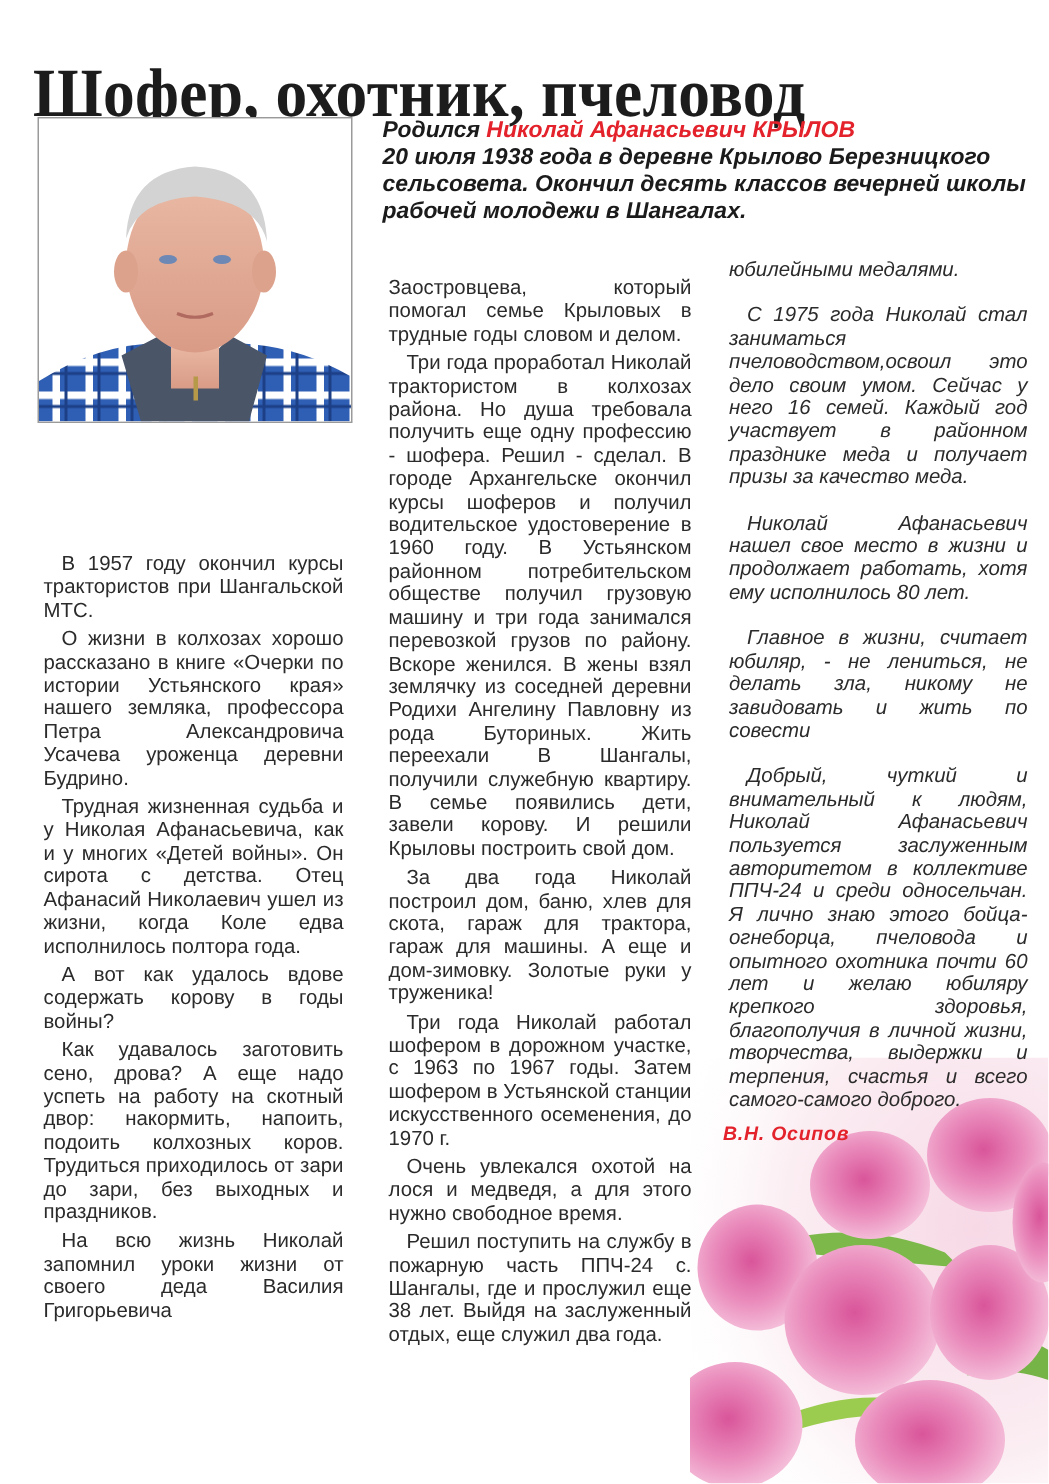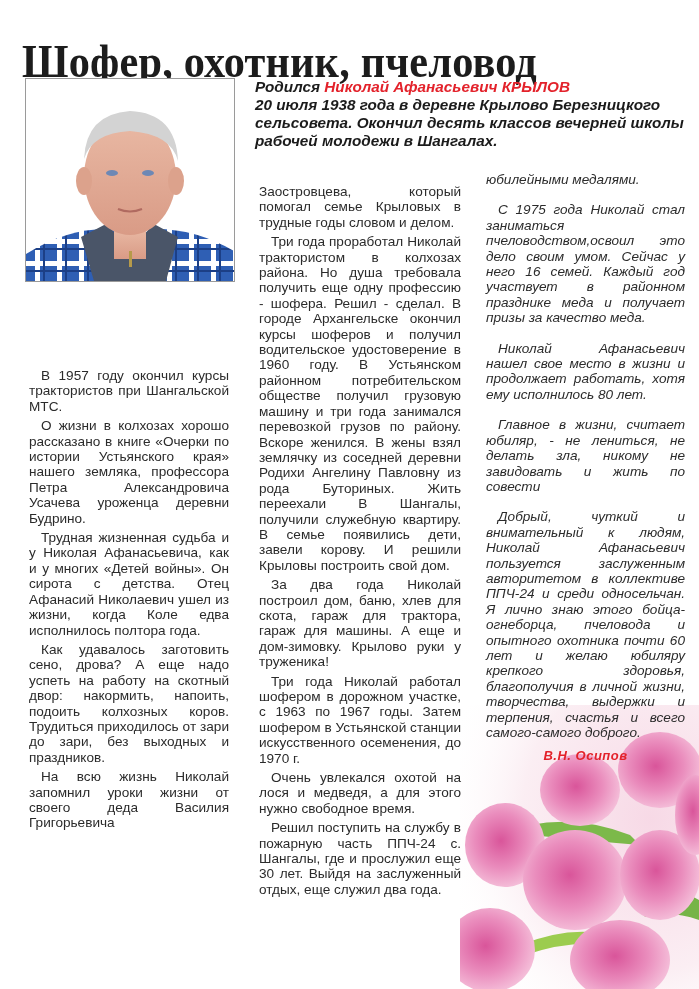--- a/index.html
+++ b/index.html
@@ -16,21 +16,21 @@
           color:#1b1b1b; }
   .lead .red { color:#e3222b; }
   .col { position:absolute; font-size:13.6px; line-height:15.4px; color:#2b2b2b;
          text-align:justify; }
   .col p { margin:4px; text-indent:12px; }
   .col p.noindent { text-indent:0; }
   .col p.gap { margin-top:15px; }
   .col1 { left:25px; top:364px; width:208px; }
   .col2 { left:255px; top:180px; width:210px; }
   .col3 { left:482px; top:168px; width:207px;font-style:italic; }
-  .sig { text-align:center; color:#e3222b; font-weight:bold; font-size:13px;
+  .sig { text-align:left; color:#e3222b; font-weight:bold; font-size:13px;
          margin-top:8px; letter-spacing:0.5px; }
   .roses { position:absolute; left:460px; top:705px; width:239px; height:284px; z-index:0; }
   .col3, .col2 { z-index:2; }
 </style>
 </head>
 <body>
 
 <h1 class="headline">Шофер, охотник, пчеловод</h1>
 
 <div class="photo">
@@ -65,20 +65,21 @@
 
 <div class="lead">
   <span>Родился </span><span class="red">Николай  Афанасьевич КРЫЛОВ</span><br>
   <span>20 июля  1938 года  в  деревне  Крылово Березницкого  сельсовета.  Окончил  десять классов  вечерней школы рабочей  молодежи в Шангалах.</span>
 </div>
 
 <div class="col col1">
   <p>В 1957 году окончил курсы трактористов при Шангальской МТС.</p>
   <p>О жизни в колхозах хорошо рассказано в книге «Очерки по истории Устьянского края» нашего земляка, профессора Петра Александровича Усачева уроженца деревни Будрино.</p>
   <p>Трудная жизненная судьба и у Николая Афанасьевича, как и у многих «Детей войны». Он сирота с детства. Отец Афанасий Николаевич ушел из жизни, когда Коле едва исполнилось полтора года.</p>
+  <p>А вот как удалось вдове содержать корову в годы войны?</p>
   <p>Как удавалось заготовить сено, дрова? А еще надо успеть на работу на скотный двор: накормить, напоить, подоить колхозных коров. Трудиться приходилось от зари до зари, без выходных и праздников.</p>
   <p>На всю жизнь Николай запомнил уроки жизни от своего деда Василия Григорьевича</p>
 </div>
 
 <div class="roses">
   <svg width="239" height="284" viewBox="0 0 239 284">
     <defs>
       <radialGradient id="bg" cx="0.8" cy="0.4" r="0.9">
         <stop offset="0" stop-color="#f7d9e6"></stop>
           <stop offset="0.6" stop-color="#fbeef3"></stop>
@@ -101,24 +102,24 @@
     <ellipse cx="200" cy="170" rx="40" ry="45" fill="url(#rose)"></ellipse>
     <ellipse cx="30" cy="245" rx="45" ry="42" fill="url(#rose)"></ellipse>
     <ellipse cx="160" cy="255" rx="50" ry="40" fill="url(#rose)"></ellipse>
     <ellipse cx="235" cy="110" rx="20" ry="40" fill="url(#rose)"></ellipse>
   </svg>
 </div>
 
 <div class="col col2">
   <p class="noindent">Заостровцева, который помогал семье Крыловых в трудные годы словом и делом.</p>
   <p>Три года проработал Николай трактористом в колхозах района. Но душа требовала получить еще одну профессию - шофера. Решил - сделал. В городе Архангельске окончил курсы шоферов и получил водительское удостоверение в 1960 году. В Устьянском районном потребительском обществе получил грузовую машину и три года занимался перевозкой грузов по району. Вскоре женился. В жены взял землячку из соседней деревни Родихи Ангелину Павловну из рода Буториных. Жить переехали В Шангалы, получили служебную квартиру. В семье появились дети, завели корову. И решили Крыловы построить свой дом.</p>
-  <p>За два года Николай построил дом, баню, хлев для скота, гараж для трактора, гараж для машины. А еще и дом-зимовку. Крылово руки у труженика!</p>
+  <p>За два года Николай построил дом, баню, хлев для скота, гараж для трактора, гараж для машины. А еще и дом-зимовку. Золотые руки у труженика!</p>
   <p>Три года Николай работал шофером в дорожном участке, с 1963 по 1967 годы. Затем шофером в Устьянской станции искусственного осеменения, до 1970 г.</p>
   <p>Очень увлекался охотой на лося и медведя, а для этого нужно свободное время.</p>
-  <p>Решил поступить на службу в пожарную часть ППЧ-24 с. Шангалы, где и прослужил еще 30 лет. Выйдя на заслуженный отдых, еще служил два года.</p>
+  <p>Решил поступить на службу в пожарную часть ППЧ-24 с. Шангалы, где и прослужил еще 38 лет. Выйдя на заслуженный отдых, еще служил два года.</p>
 </div>
 
 <div class="col col3">
   <p class="noindent">юбилейными медалями.</p>
   <p class="gap">С 1975 года Николай    стал заниматься пчеловодством,освоил это дело своим умом. Сейчас у него 16 семей. Каждый год участвует в районном празднике меда и получает призы за качество меда.</p>
   <p class="gap">Николай Афанасьевич нашел свое место в жизни  и продолжает работать, хотя ему исполнилось 80 лет.</p>
   <p class="gap">Главное в жизни, считает юбиляр, - не лениться, не делать зла, никому не завидовать и жить по совести</p>
   <p class="gap">Добрый, чуткий и внимательный к людям, Николай Афанасьевич пользуется заслуженным авторитетом в коллективе ППЧ-24 и среди односельчан. Я лично знаю этого бойца- огнеборца, пчеловода и опытного охотника почти 60 лет и желаю юбиляру крепкого здоровья, благополучия в личной жизни, творчества, выдержки и терпения, счастья и всего самого-самого доброго.</p>
   <div class="sig">В.Н. Осипов</div>
 </div>

